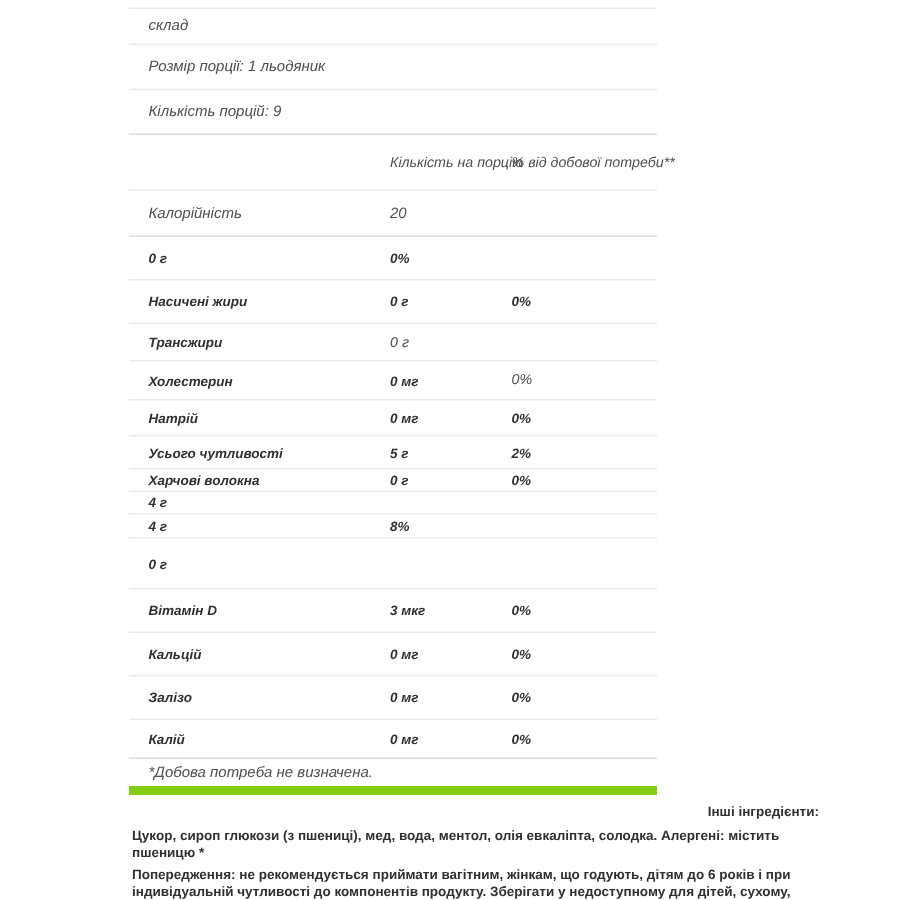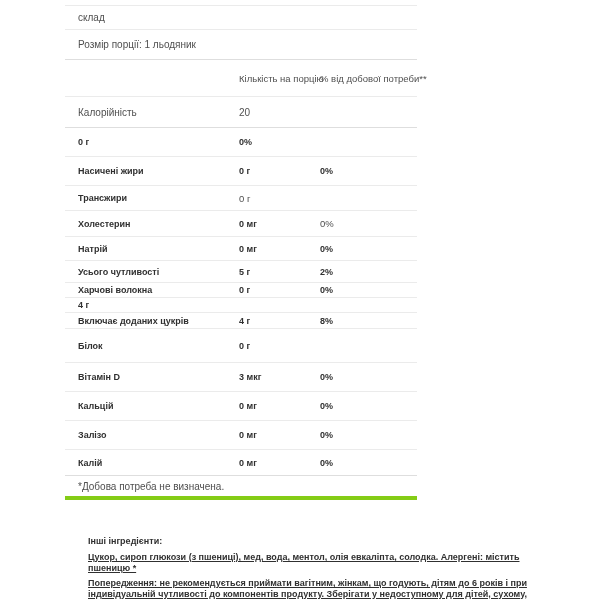--- a/index.html
+++ b/index.html
@@ -1,53 +1,56 @@
 <!DOCTYPE html>
 <html><head>
 <meta charset="utf-8">
 <style>
   html,body { margin:0; padding:0; background:#fff; }
   .page {
     position:relative; width:600px; height:600px; background:#ffffff;
     font-family:"Liberation Sans","DejaVu Sans",sans-serif; overflow:hidden;
     color:#333;
   }
-  .panel { position:absolute; left:65px; top:5px; width:352px; }
+  .panel { position:absolute; left:86px; top:5px; width:352px;font-style:italic; }
   .r {
     box-sizing:border-box; border-top:1px solid #ebebeb;
     display:grid; grid-template-columns:161px 81px 1fr;
     align-items:center; padding-left:13px;
   }
   .r.strong { border-top-color:#dedede; }
-  .r.last { border-bottom:4px solid #84cc16; }
+  .r.last { border-bottom:6px solid #84cc16; }
   .r > span { white-space:nowrap; overflow:visible; }
   .info { font-size:10px; color:#4f4f4f; display:flex; align-items:center; }
   .hdr  { font-size:9.5px; color:#4f4f4f; }
   .nut  { font-size:9px; font-weight:bold; color:#303030; }
   .nut.plainrow { font-size:10px; font-weight:normal; color:#4f4f4f; }
   .reg  { font-weight:normal !important; color:#4f4f4f !important; font-size:9.5px; }
   .foot { font-size:10px; color:#4f4f4f; }
   .bottom { position:absolute; left:88px; top:536px; width:458px; }
-  .b-title { font-size:9px; font-weight:bold; color:#303030; margin:0 0 6px 0; }
-  .b-text  { font-size:9px; font-weight:bold; color:#303030; line-height:10.5px; margin:0 0 5px 0;text-decoration:underline; }
+  .b-title { font-size:9px; font-weight:bold; color:#303030; margin:0 0 6px 0;text-align:right; }
+  .b-text  { font-size:9px; font-weight:bold; color:#303030; line-height:10.5px; margin:0 0 5px 0; }
 </style>
 </head>
 <body>
 
 <div class="page">
   <div class="panel">
 
     <div class="r info" style="height:24px">
       <span>склад</span>
     </div>
 
     <div class="r info" style="height:30px">
       <span>Розмір порції: 1 льодяник</span>
     </div>
 
+    <div class="r info" style="height:30px">
+      <span>Кількість порцій: 9</span>
+    </div>
 
     <div class="r hdr strong" style="height:37px">
       <span></span>
       <span>Кількість на порцію</span>
       <span>% від добової потреби**</span>
     </div>
 
     <div class="r nut plainrow" style="height:31px">
       <span>Калорійність</span>
       <span>20</span>
@@ -94,27 +97,25 @@
       <span>0 г</span>
       <span>0%</span>
     </div>
 
     <div class="r nut" style="height:15px">
       <span>4 г</span>
       <span></span>
     </div>
 
     <div class="r nut" style="height:16px">
-      <span>Включає доданих цукрів</span>
       <span>4 г</span>
       <span>8%</span>
     </div>
 
     <div class="r nut" style="height:34px">
-      <span>Білок</span>
       <span>0 г</span>
       <span></span>
     </div>
 
     <div class="r nut" style="height:29px">
       <span>Вітамін D</span>
       <span>3 мкг</span>
       <span>0%</span>
     </div>
 

